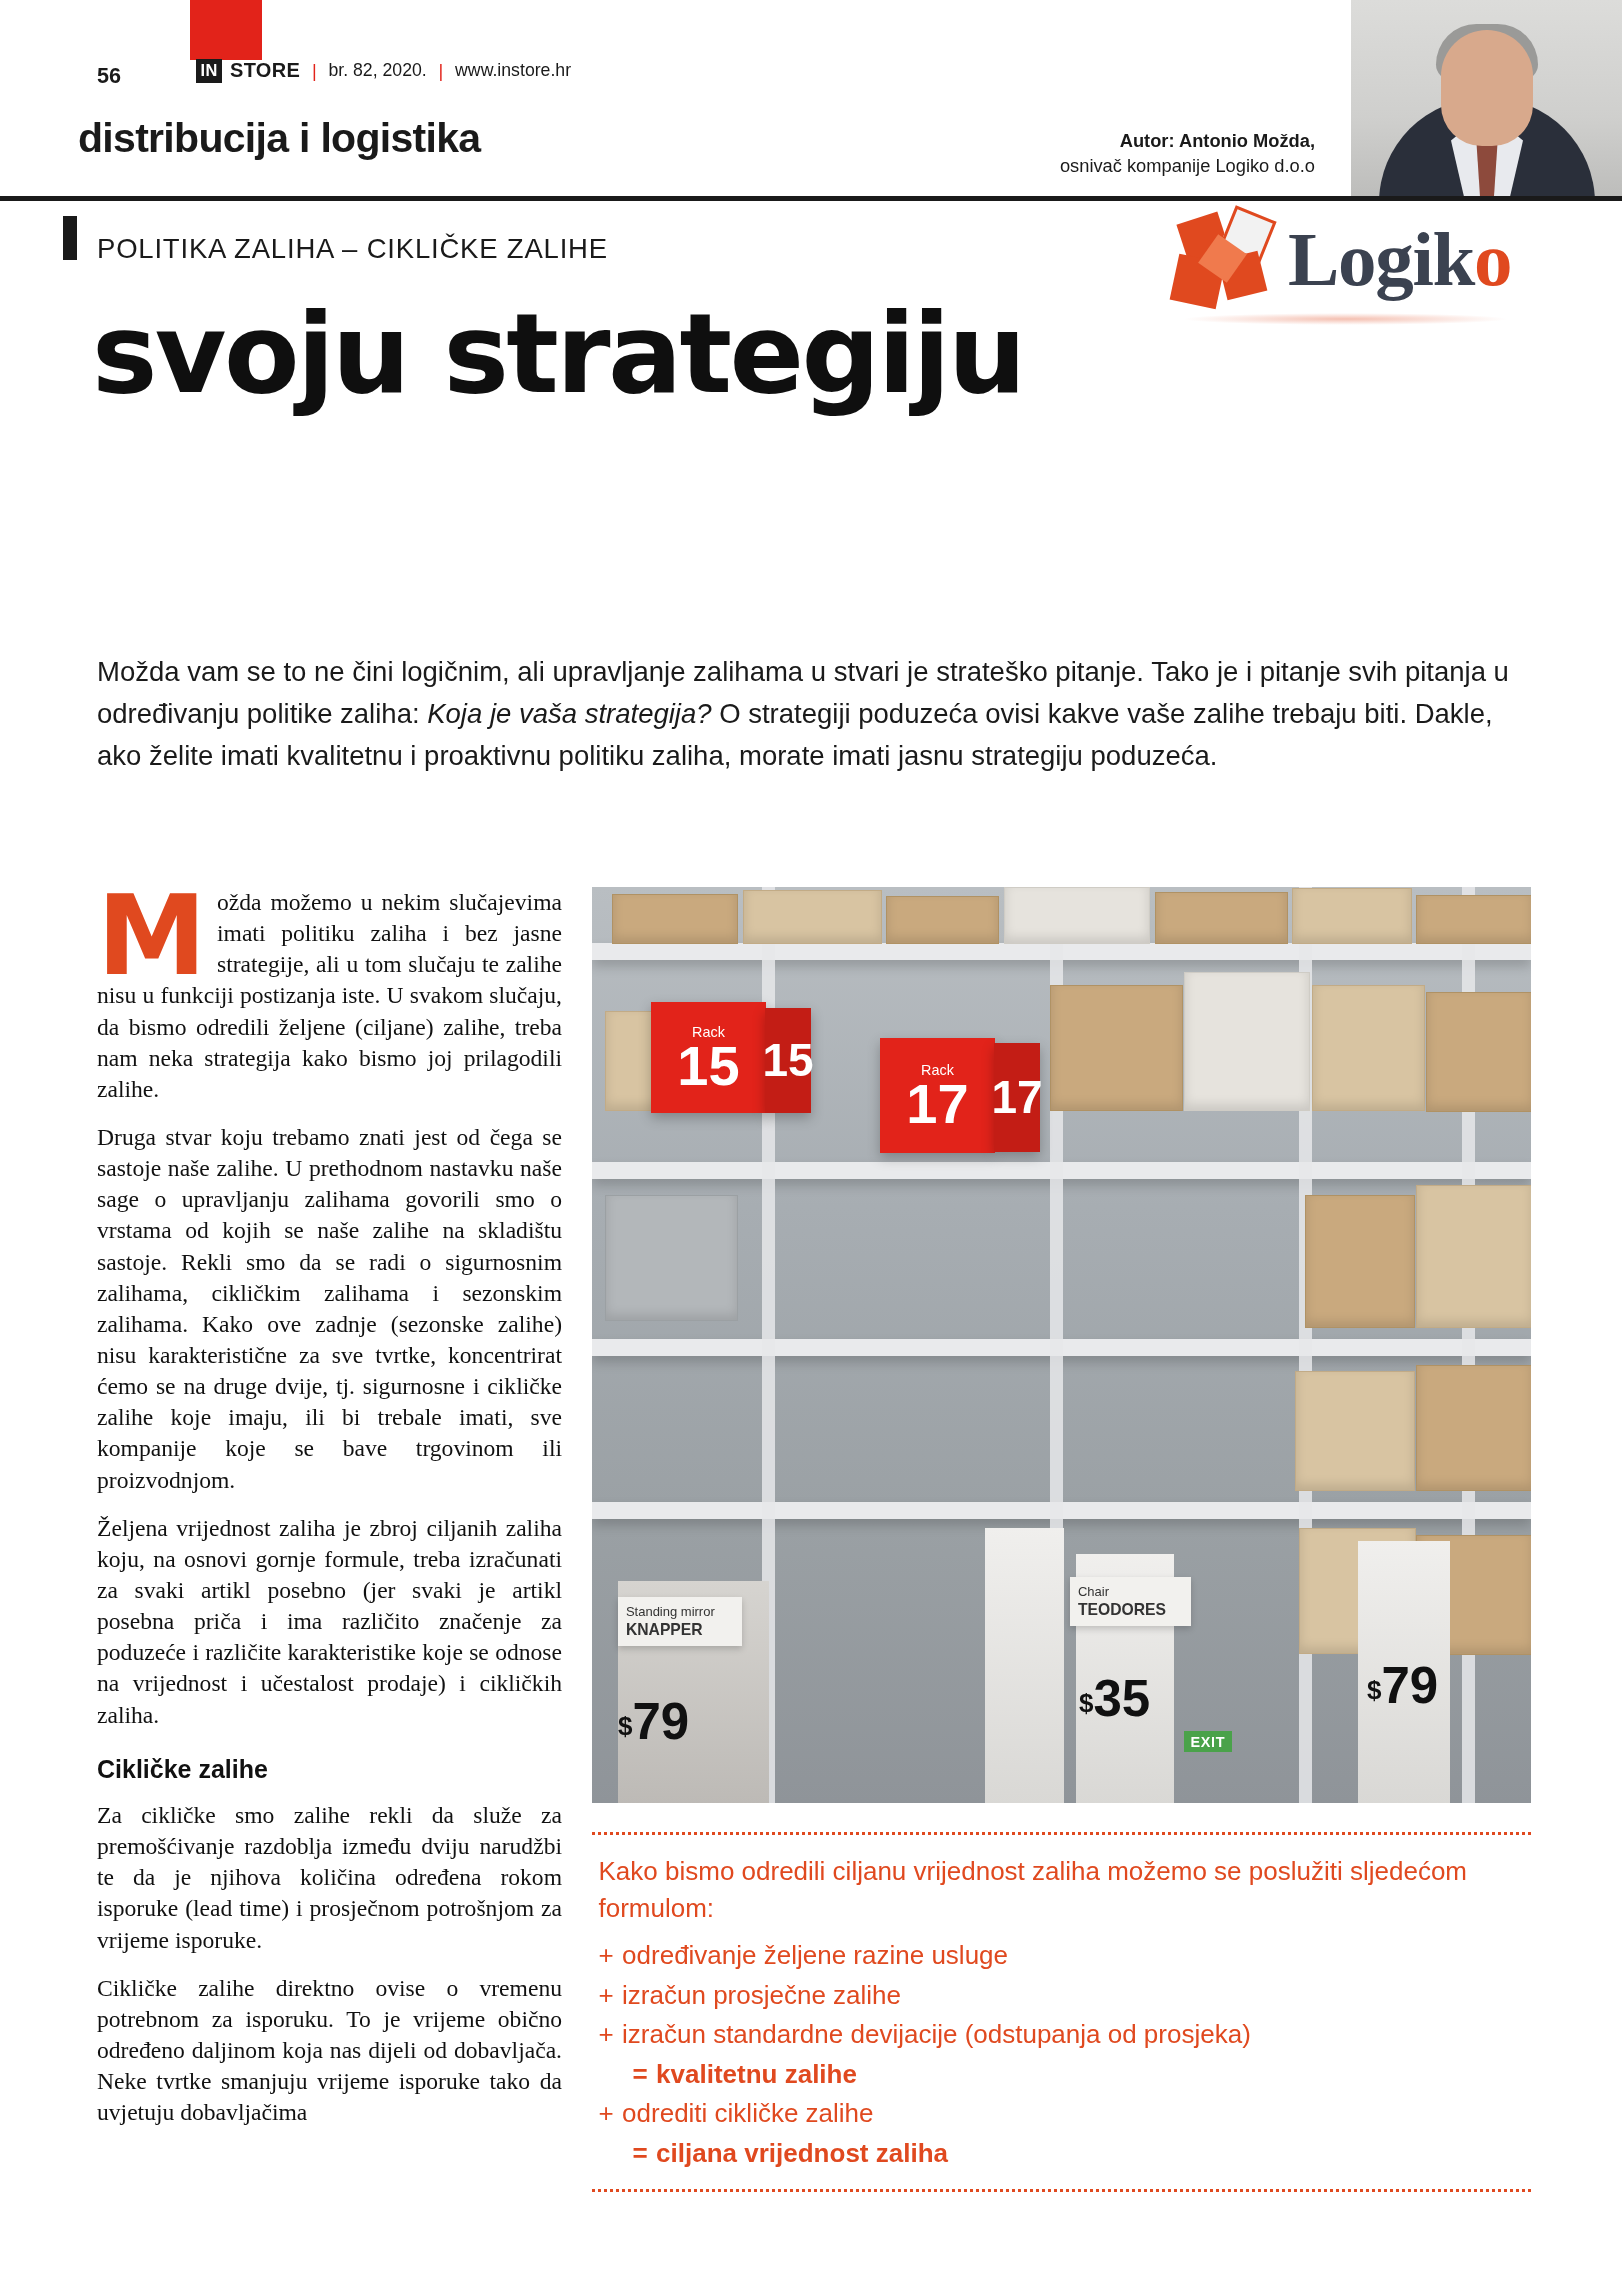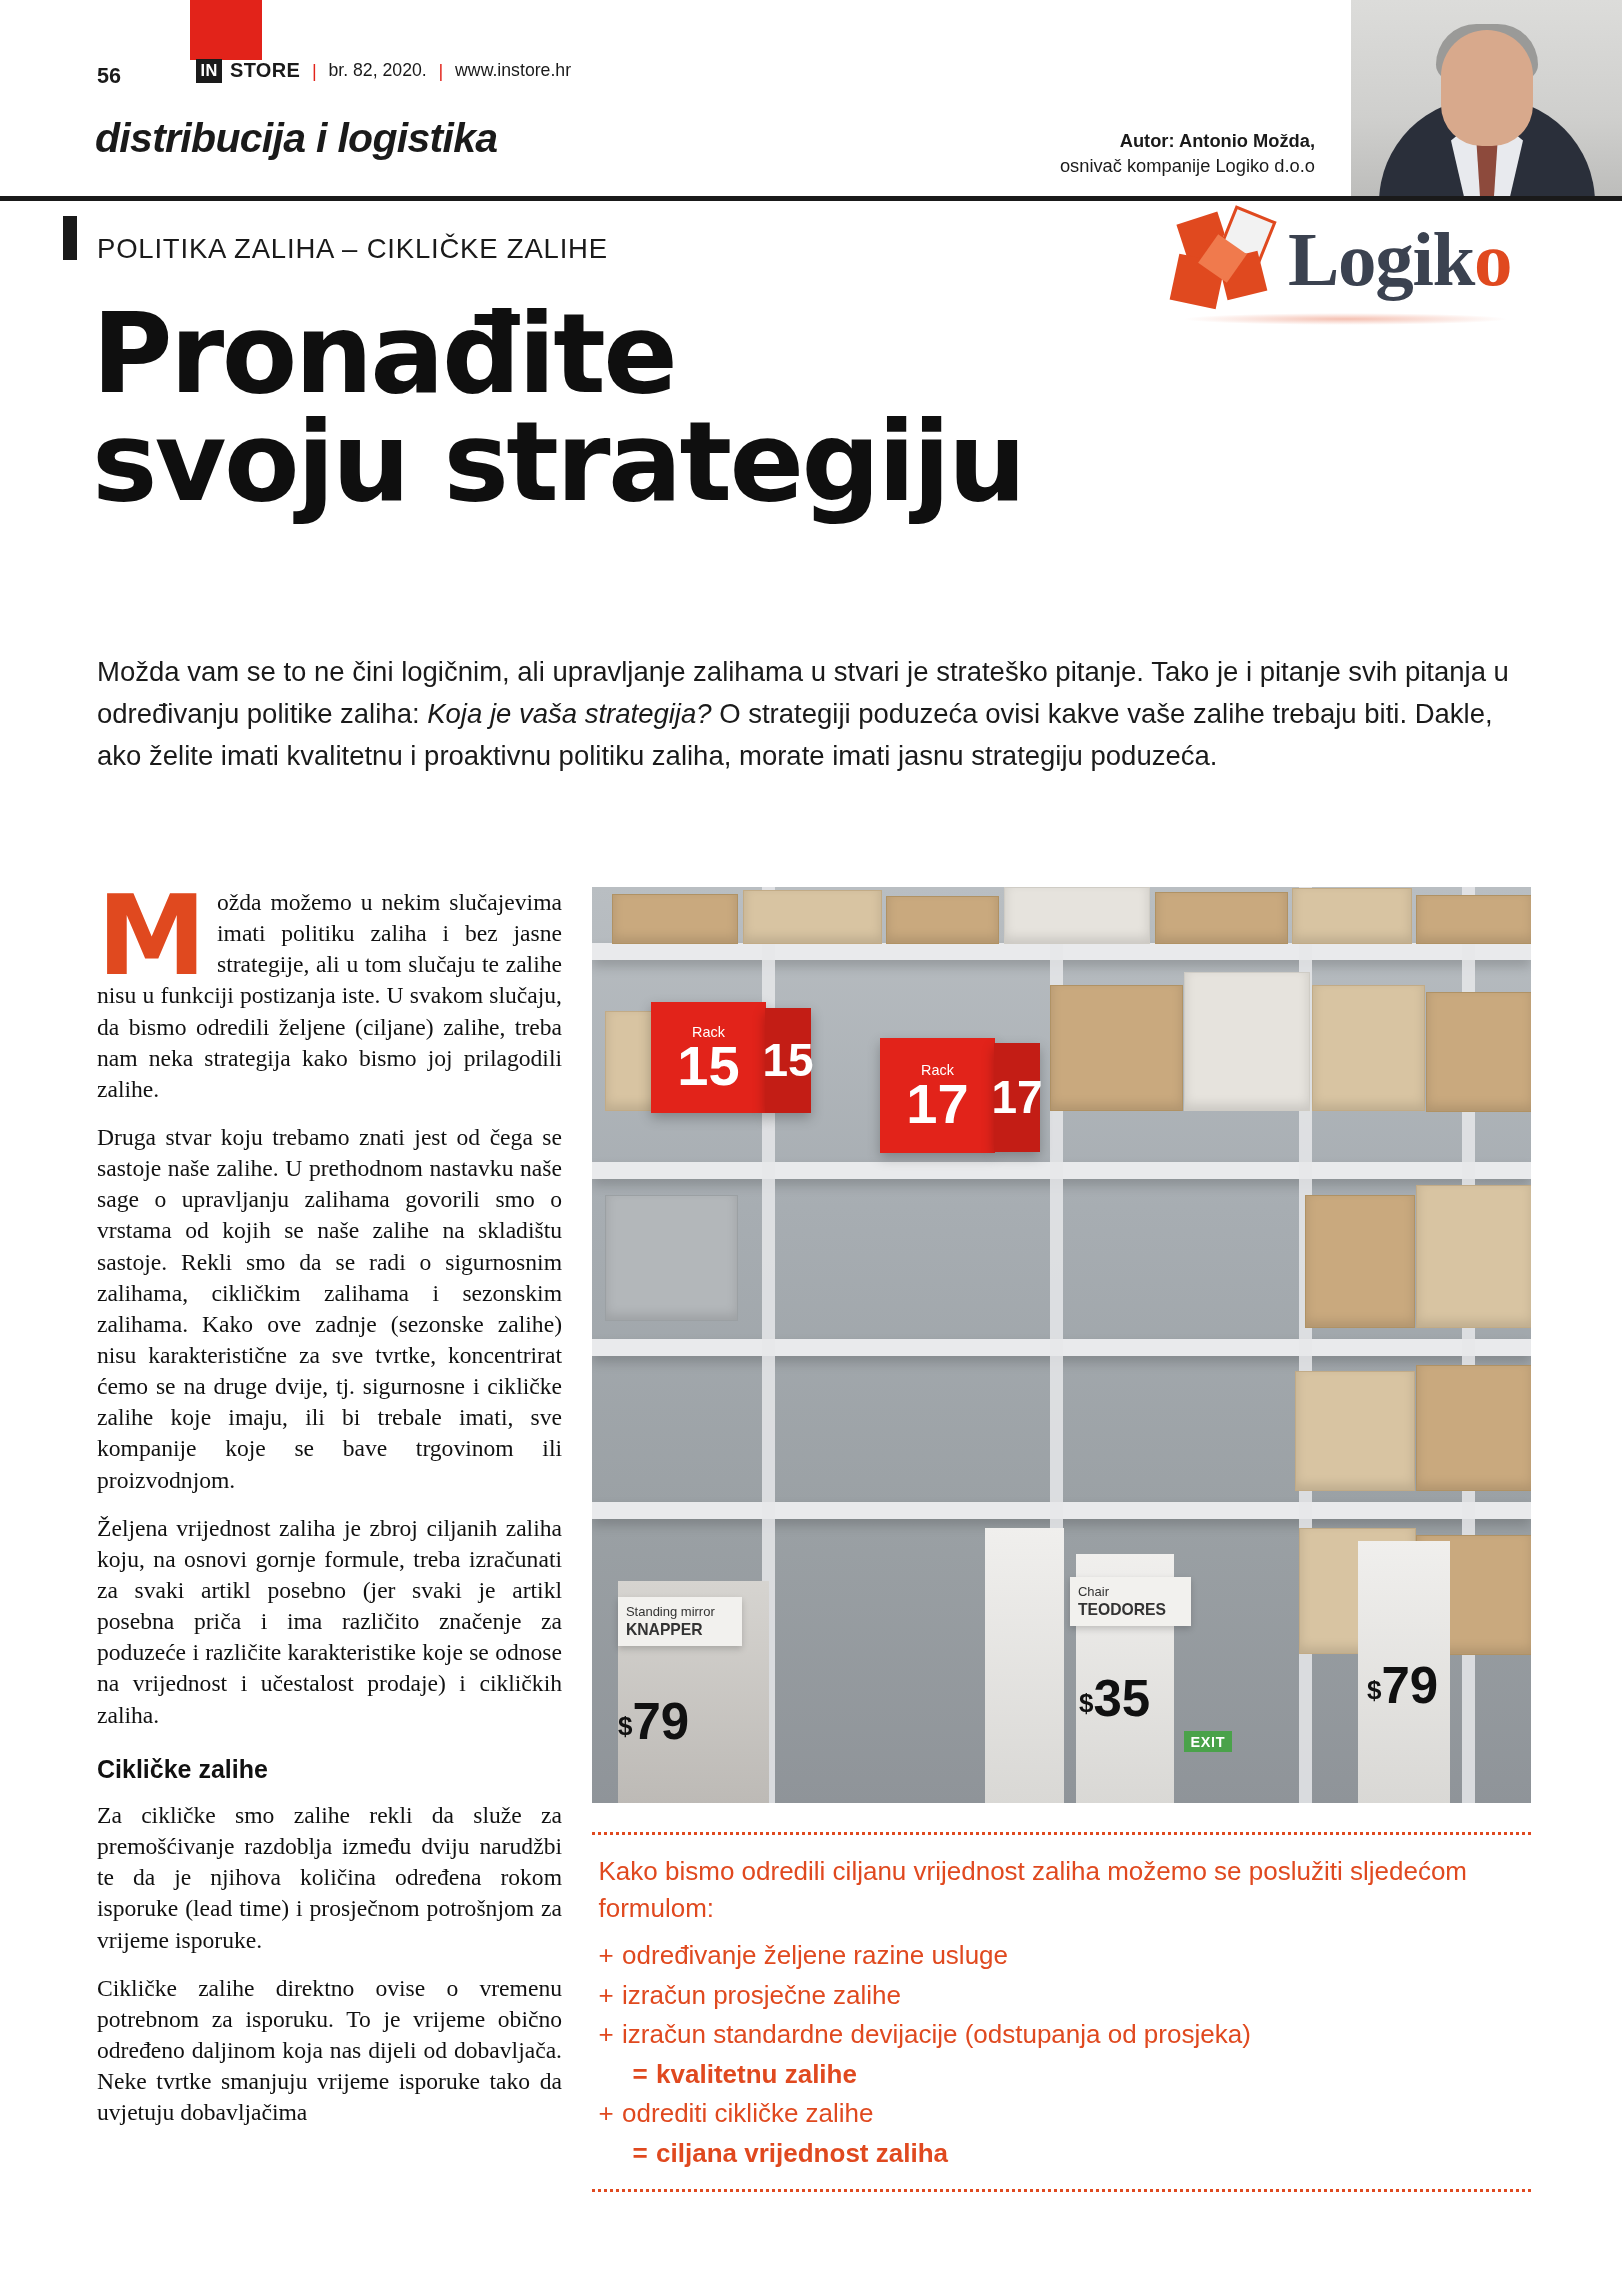--- a/index.html
+++ b/index.html
@@ -76,26 +76,25 @@
     color: #e2231a;
     font-size: 18.3px;
     margin: 0 3.9px;
   }
   .masthead .meta {
     font-size: 17.7px;
     color: #1a1a1a;
   }
   .section-title {
     position: absolute;
-    left: 95px;
+    left: 78px;
     top: 115px;
     font-size: 41px;
     font-weight: bold;
     letter-spacing: -0.7px;
-    font-style: italic;
   }
   .author-block {
     position: absolute;
     right: 308px;
     top: 128px;
     text-align: right;
     font-size: 18.3px;
     line-height: 1.38;
   }
   .author-block .a1 { font-weight: bold; }
@@ -373,21 +372,20 @@
       <div class="lm-sq lm-b"></div>
       <div class="lm-sq lm-c"></div>
       <div class="lm-sq lm-d"></div>
       <div class="lm-sq lm-e"></div>
     </div>
     <div class="logo-word"><span>L</span><span>ogik</span><span class="o-red">o</span></div>
     <div class="logo-shadow"></div>
   </div>
 
   <div class="headline">
-    <div>Pronađite</div>
     <div>svoju strategiju</div>
   </div>
 
   <div class="standfirst"><span>Možda vam se to ne čini logičnim, ali upravljanje zalihama u stvari je strateško pitanje. Tako je i pitanje svih pitanja u određivanju politike zaliha: </span><span class="q">Koja je vaša strategija?</span><span> O strategiji poduzeća ovisi kakve vaše zalihe trebaju biti. Dakle, ako želite imati kvalitetnu i proaktivnu politiku zaliha, morate imati jasnu strategiju poduzeća.</span></div>
 
   <div class="col-left">
     <p><span class="dropcap">M</span><span>ožda možemo u nekim slučajevima imati politiku zaliha i bez jasne strategije, ali u tom slučaju te zalihe nisu u funkciji postizanja iste. U svakom slučaju, da bismo odredili željene (ciljane) zalihe, treba nam neka strategija kako bismo joj prilagodili zalihe.</span></p>
     <p>Druga stvar koju trebamo znati jest od čega se sastoje naše zalihe. U prethodnom nastavku naše sage o upravljanju zalihama govorili smo o vrstama od kojih se naše zalihe na skladištu sastoje. Rekli smo da se radi o sigurnosnim zalihama, cikličkim zalihama i sezonskim zalihama. Kako ove zadnje (sezonske zalihe) nisu karakteristične za sve tvrtke, koncentrirat ćemo se na druge dvije, tj. sigurnosne i cikličke zalihe koje imaju, ili bi trebale imati, sve kompanije koje se bave trgovinom ili proizvodnjom.</p>
     <p>Željena vrijednost zaliha je zbroj ciljanih zaliha koju, na osnovi gornje formule, treba izračunati za svaki artikl posebno (jer svaki je artikl posebna priča i ima različito značenje za poduzeće i različite karakteristike koje se odnose na vrijednost i učestalost prodaje) i cikličkih zaliha.</p>
     <div class="subhead">Cikličke zalihe</div>

